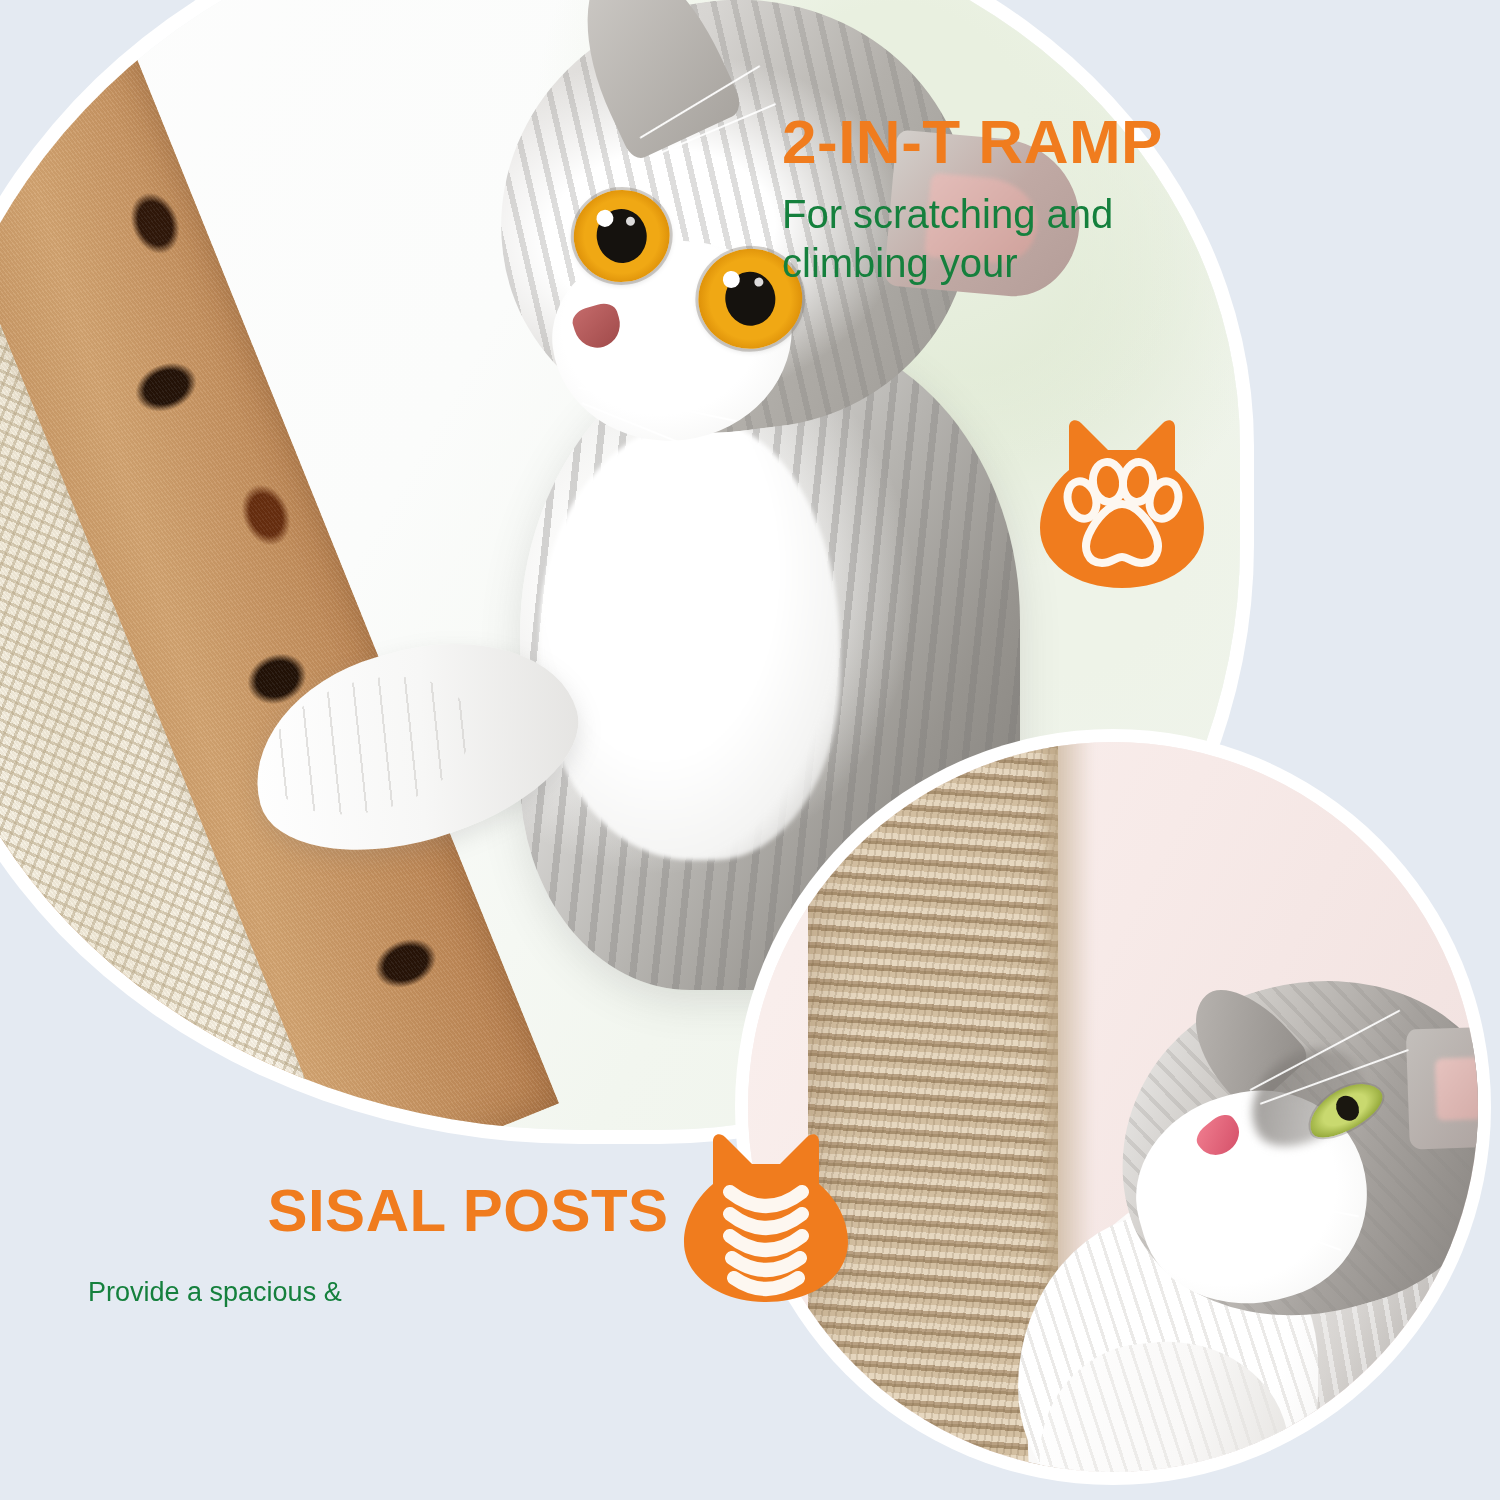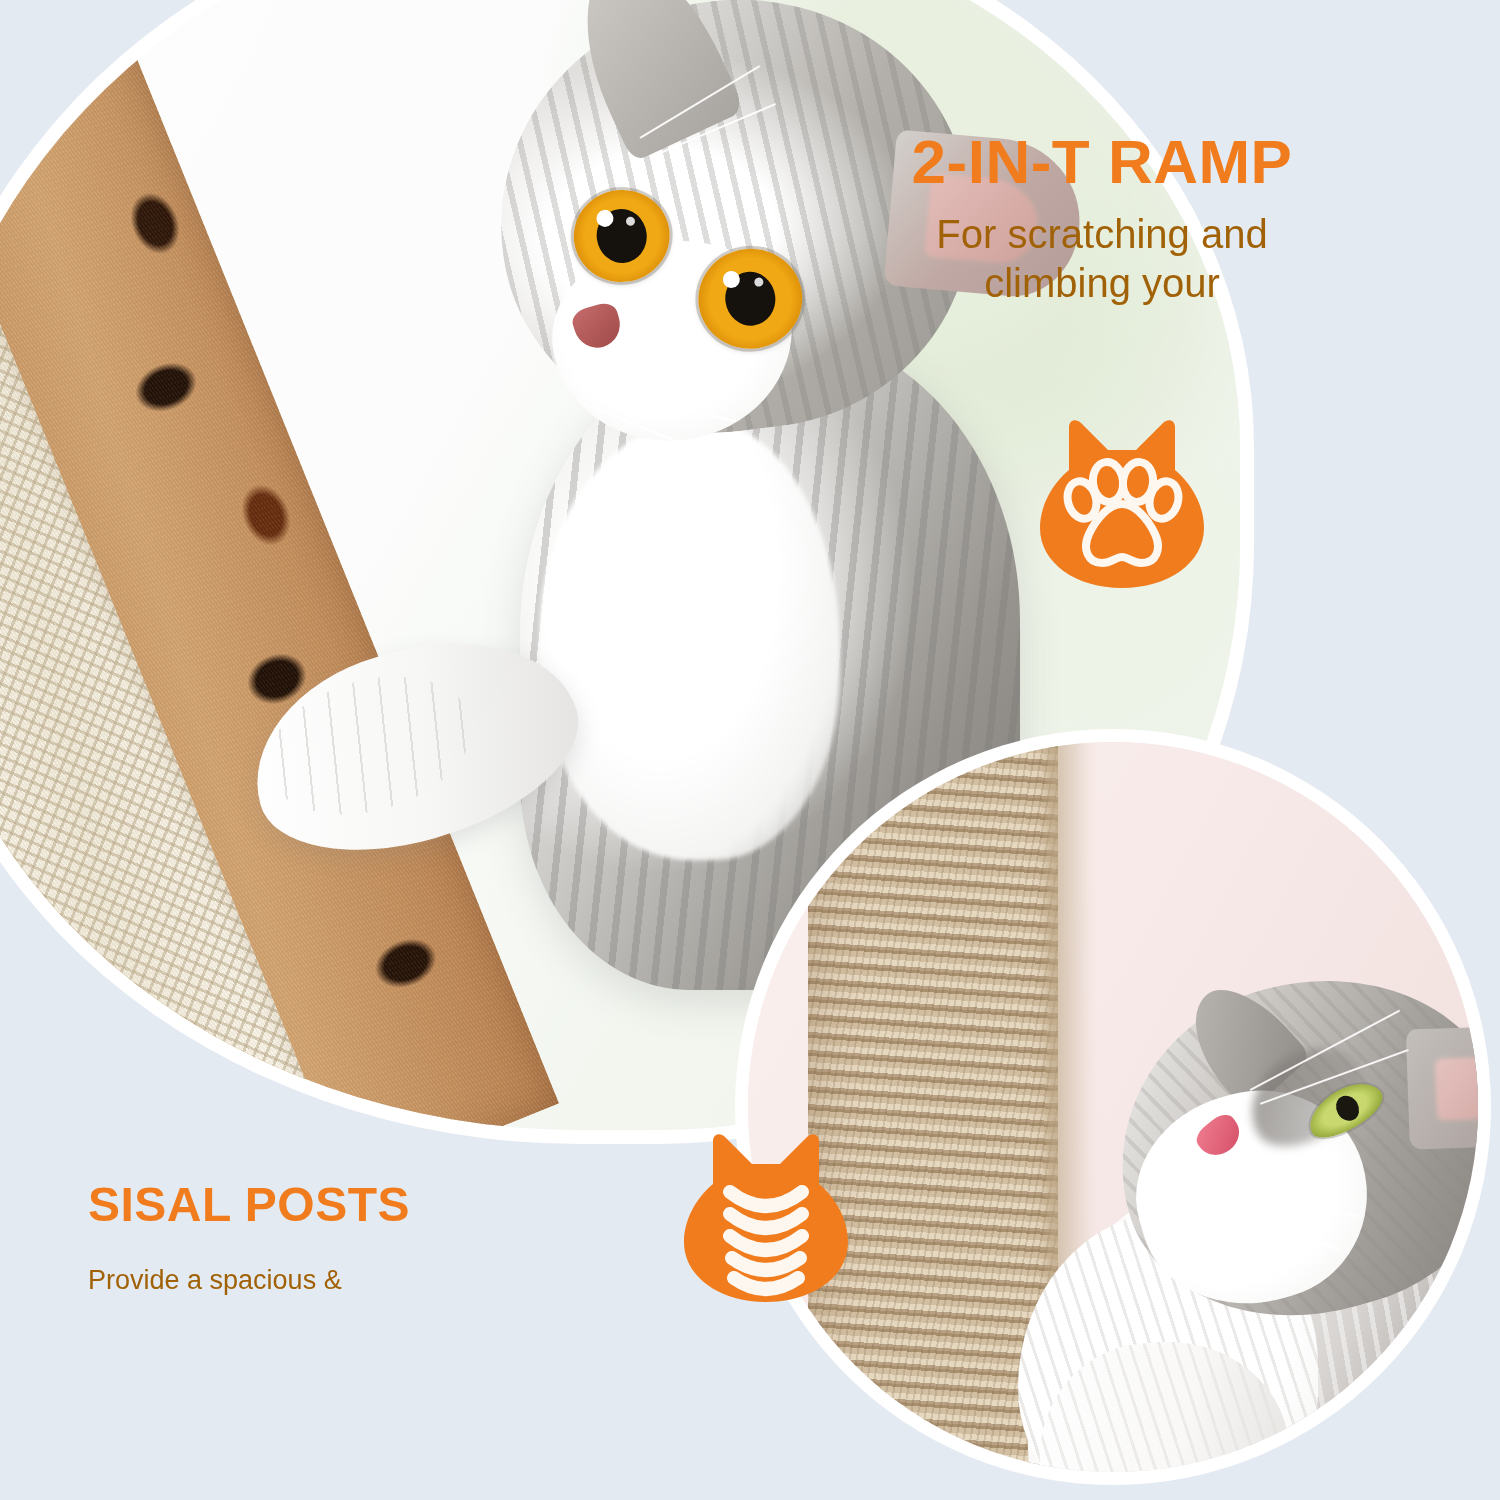--- a/index.html
+++ b/index.html
@@ -272,33 +272,33 @@
   .fl-whisker{position:absolute;height:2px;background:rgba(255,255,255,.9);transform-origin:0 50%;border-radius:2px;filter:blur(.3px);}
 
   
   .badge{position:absolute;width:168px;height:172px;}
   .badge svg{display:block;width:100%;height:100%;}
   .badge-paw{left:1038px;top:418px;}
   .badge-sisal{left:682px;top:1132px;}
 
   
   .block-ramp{
-    position:absolute;right:78px;top:130px;width:640px;text-align:center;
+    position:absolute;right:78px;top:110px;width:640px;text-align:left;
   }
   .block-sisal{
     position:absolute;left:88px;top:1180px;width:760px;text-align:left;
   }
   .headline{
     font-size:62px;font-weight:bold;color:#f07c1e;letter-spacing:.5px;
     line-height:1.04;margin:0;white-space:nowrap;
   }
   .subline{
-    font-size:40px;color:#a16207;line-height:1.22;margin:16px 0 0 0;font-weight:normal;
-  }
-  .block-sisal .headline{font-size:48px;}
+    font-size:40px;color:#15803d;line-height:1.22;margin:16px 0 0 0;font-weight:normal;
+  }
+  .block-sisal .headline{font-size:60px;text-align:center;}
   .block-sisal .subline{font-size:27px;margin-top:34px;}
 </style>
 </head>
 <body>
 
 <div id="stage">
 
   <div class="panel-top">
     <div class="scene">
       <div class="top-bg"></div>

